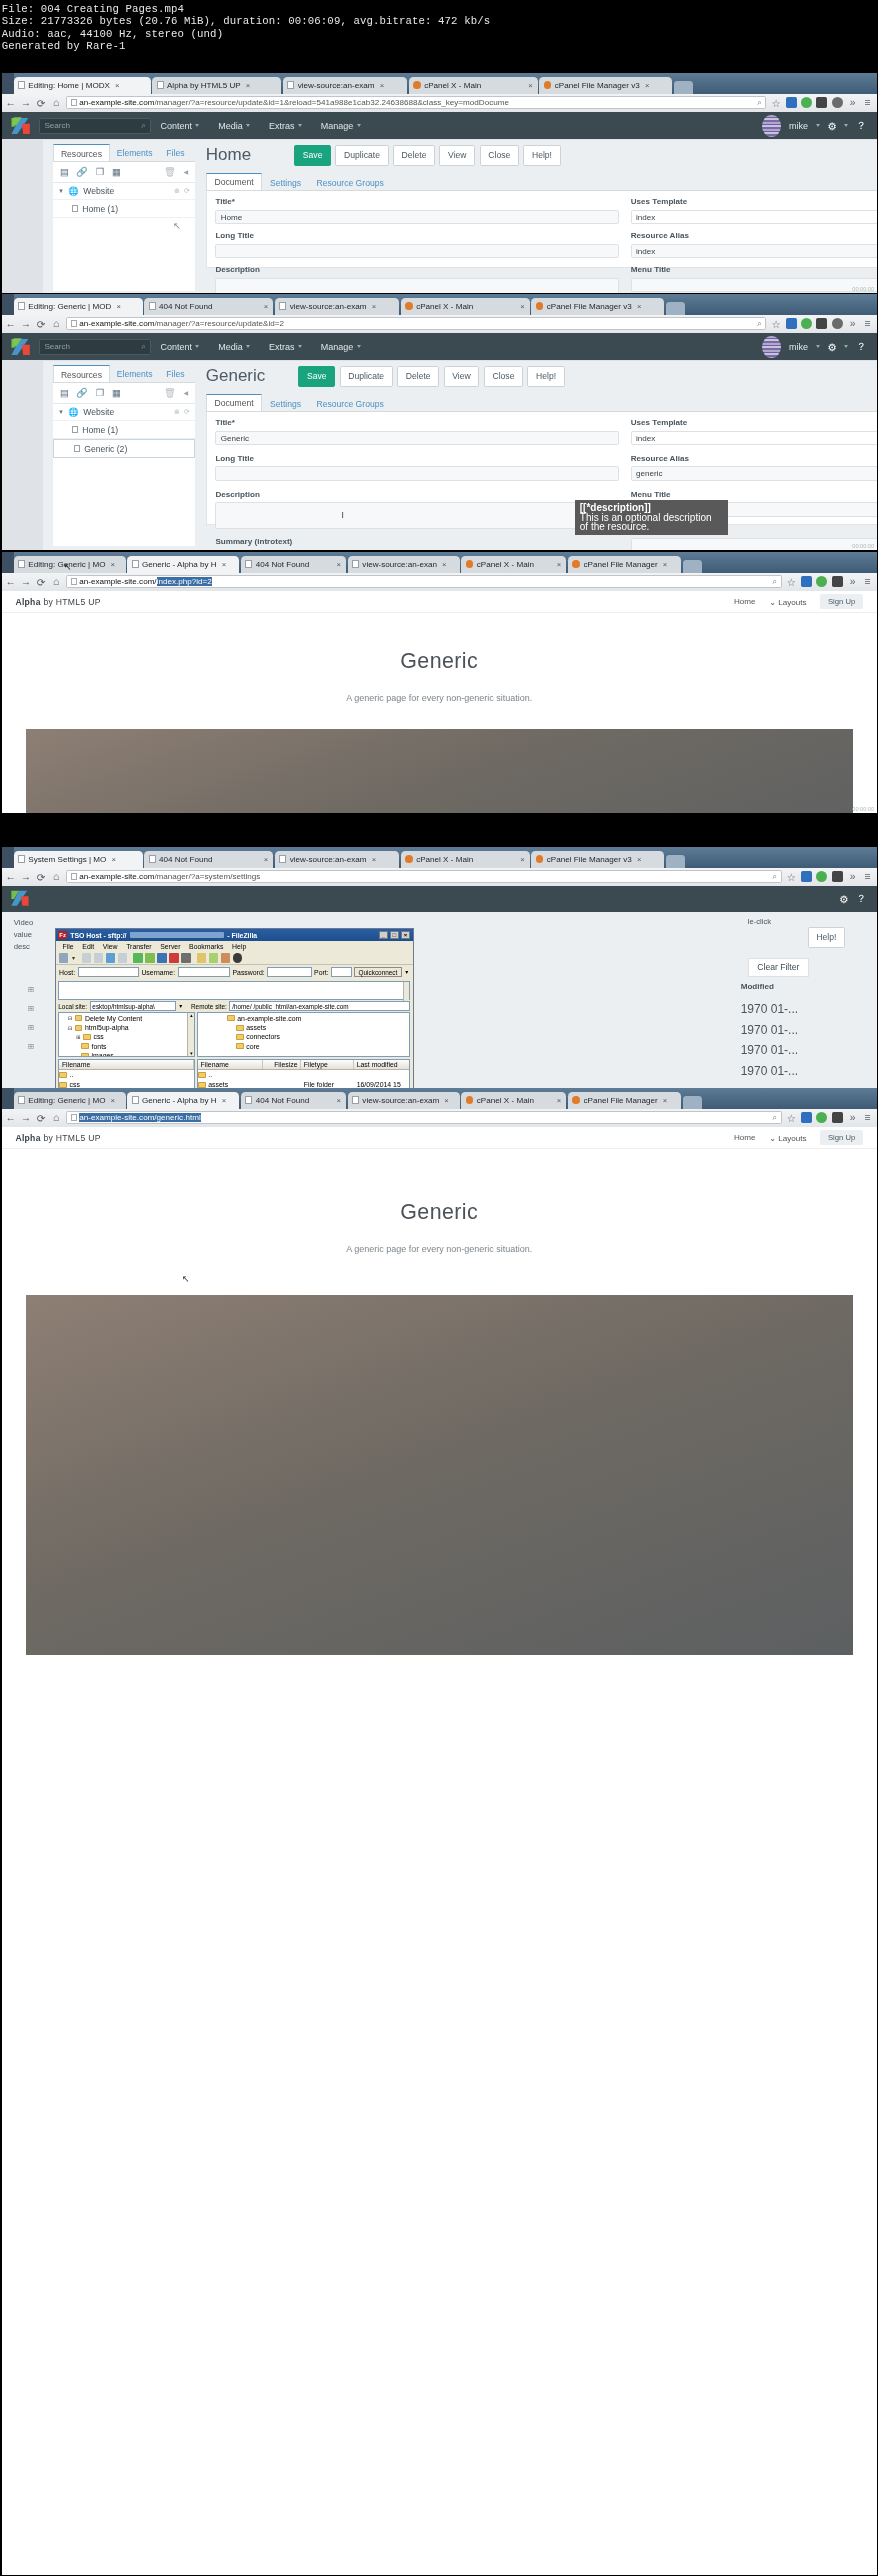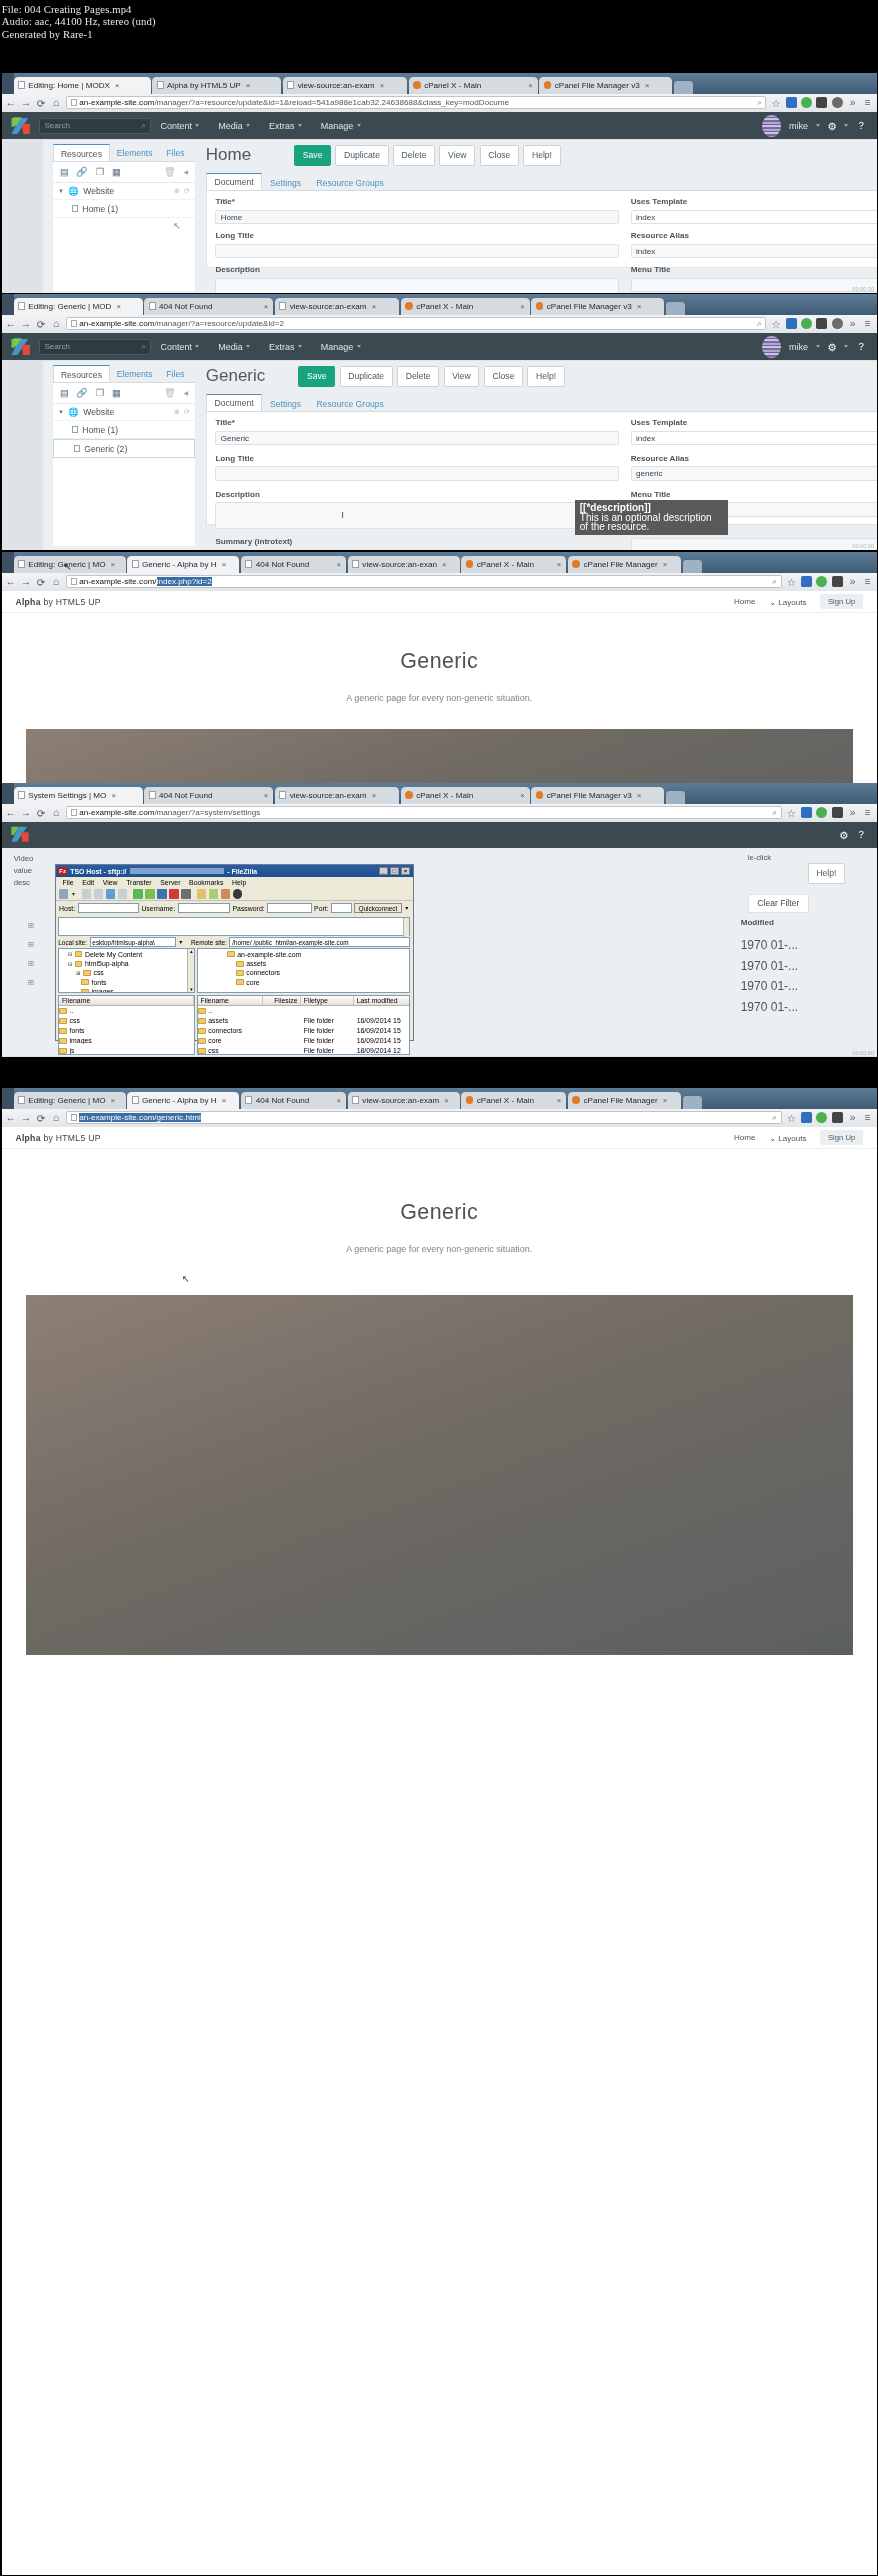--- a/index.html
+++ b/index.html
@@ -7,21 +7,21 @@
   body {
     width:878px; height:2576px; position:relative;
     font-family:"Liberation Sans", sans-serif;
     overflow:hidden;
   }
 
   
   .info-header{
     position:absolute; left:0; top:0; width:878px; height:62px;
     background:#000; color:#e8e8e8;
-    font-family:Liberation Serif, serif; font-size:10.7px; line-height:12.5px;
+    font-family:Liberation Mono, monospace; font-size:10.7px; line-height:12.5px;
     padding:2.6px 0 0 1.7px; white-space:nowrap;
   }
   .info-header div{ letter-spacing:0.1px; }
 
   
   .panel{ position:absolute; left:0; width:878px; overflow:hidden; background:#000;}
   .frame{ position:absolute; background:#dfe3e8; overflow:hidden; }
 
   
   .tabstrip{ position:absolute; left:0; top:0; width:100%; height:20.6px;
@@ -133,20 +133,21 @@
   .frow{ display:flex; font-size:6.9px; height:10px; align-items:center;}
   .frow div{ padding:0 2.6px; overflow:hidden; white-space:nowrap;}
 
   .wm{ position:absolute; right:2.6px; font-size:5.6px; color:#9aa; opacity:.8;}
 </style>
 </head>
 <body>
 
 <div class="info-header">
   <div>File: 004 Creating Pages.mp4</div>
+  <div>Size: 21773326 bytes (20.76 MiB), duration: 00:06:09, avg.bitrate: 472 kb/s</div>
   <div>Audio: aac, 44100 Hz, stereo (und)</div>
   <div>Generated by Rare-1</div>
 </div>
 
 <div class="panel" id="p1" style="top:73px;height:221px;">
   <div class="frame" style="left:1.7px;top:0;width:875px;height:220px;">
 
     <div class="tabstrip">
       <div class="ctab active" style="width:148px">
         <span class="fav"></span>
@@ -576,21 +577,21 @@
       <div class="sitehead">
         <h1>Generic</h1>
         <p>A generic page for every non-generic situation.</p>
       </div>
       <div class="hero"></div>
     </div>
     <div class="wm" style="bottom:0.9px">00:00:00</div>
   </div>
 </div>
 
-<div class="panel" style="top:783px;height:274px;">
+<div class="panel" style="top:847px;height:274px;">
   <div class="frame" style="left:1.7px;top:0;width:875px;height:274px;">
 
     <div class="tabstrip">
       <div class="ctab active" style="width:129px">
         <span class="fav"></span>
         <span class="lbl">System Settings | MO</span>
         <span class="x">×</span>
       </div>
       <div class="ctab" style="width:129px">
         <span class="fav"></span>

